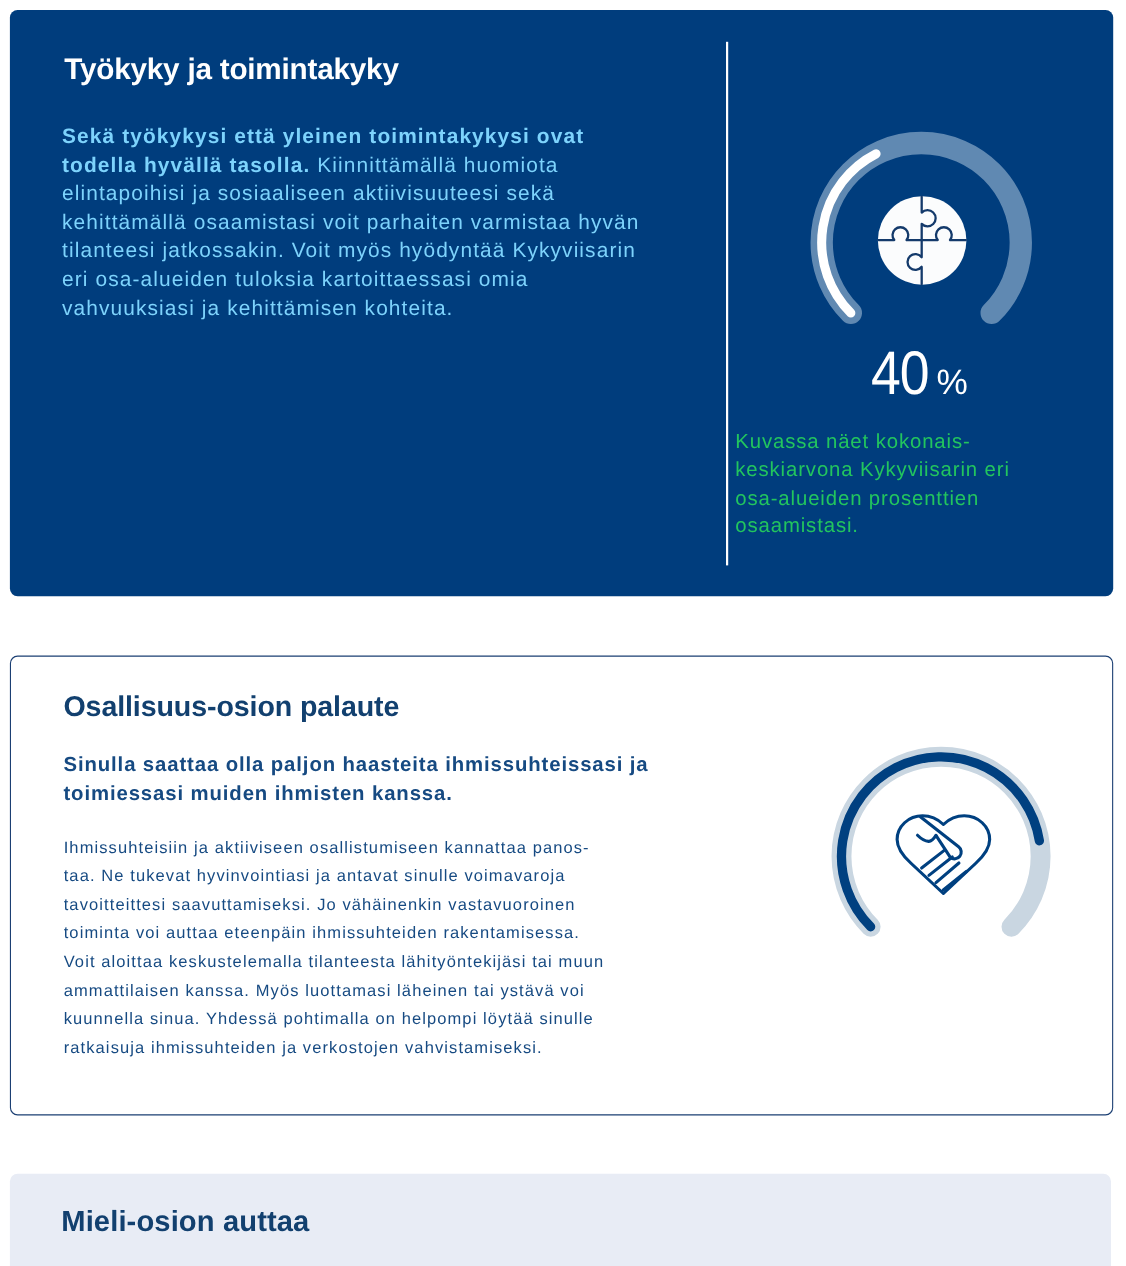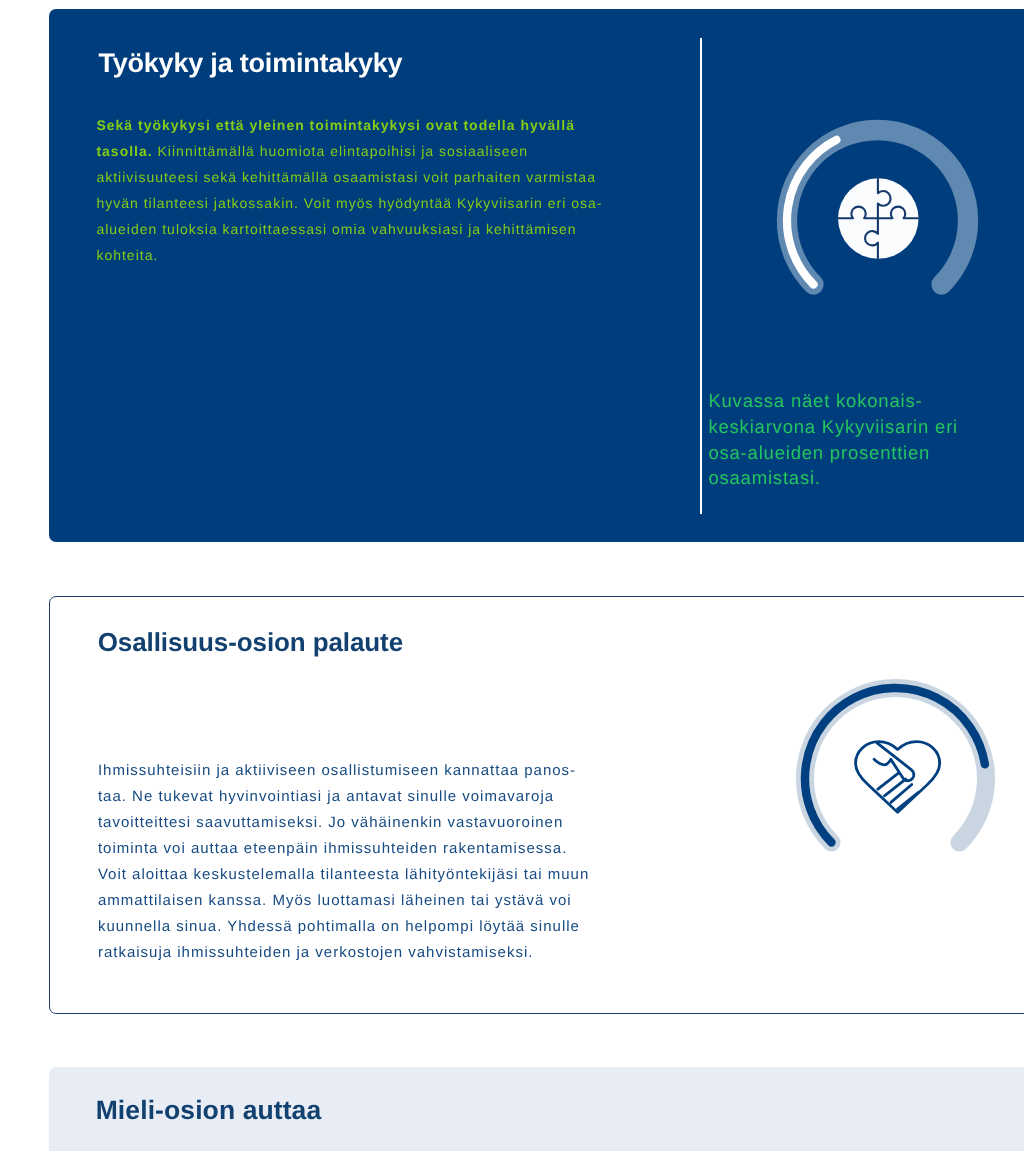--- a/index.html
+++ b/index.html
@@ -1,28 +1,28 @@
 <!DOCTYPE html>
 <html><head>
 <meta charset="utf-8">
 <style>
   html,body{margin:0;padding:0;}
   body{width:1024px;height:1151px;background:#ffffff;
        font-family:"Liberation Sans",sans-serif;overflow:hidden;
        -webkit-font-smoothing:antialiased;-moz-osx-font-smoothing:grayscale;text-rendering:geometricPrecision;}
-  .page{position:relative;width:852px;height:1151px;margin-left:40px;}
+  .page{position:relative;width:852px;height:1151px;}
   .card{position:absolute;box-sizing:border-box;border-radius:7px;}
   p,h2{margin:0;}
 
   
   .card-blue{left:9.4px;top:9.2px;width:1003px;height:533.2px;background:#003d7d;}
   .c1-title{position:absolute;left:49px;top:38.5px;color:#fff;font-size:27px;
             font-weight:700;letter-spacing:-0.2px;line-height:30px;white-space:nowrap;}
-  .c1-body{position:absolute;left:47px;top:102.5px;width:525px;color:#84cc16;
-           font-size:14px;font-weight:400;letter-spacing:1px;line-height:26px;}
+  .c1-body{position:absolute;left:47px;top:102.5px;width:525px;color:#7dd3fc;
+           font-size:19px;font-weight:400;letter-spacing:1px;line-height:26px;}
   .c1-body b{font-weight:700;}
 
   .c1-divider{position:absolute;left:650.3px;top:28.9px;width:2.4px;height:476.3px;background:#fff;}
 
   .c1-rtitle{position:absolute;left:687.5px;top:40.3px;width:300px;color:#fff;font-size:26.5px;
              font-weight:700;letter-spacing:0.1px;line-height:30px;white-space:nowrap;}
   .gauge1{position:absolute;left:717.3px;top:100.5px;width:221px;height:221px;}
   .pct1{position:absolute;left:697.5px;top:297px;width:250px;text-align:center;color:#fff;
         white-space:nowrap;opacity:0.999;}
   .pct1 .num{font-size:56px;font-weight:300;letter-spacing:-1px;display:inline-block;transform:scaleX(0.87);transform-origin:right center;opacity:0.999;}
@@ -69,26 +69,28 @@
         <circle cx="50" cy="50" r="50" fill="#fbfcfd"></circle>
         <g fill="none" stroke="#143a6b" stroke-width="2.6" stroke-linecap="round" stroke-linejoin="round">
           <path d="M 49.5 0.6 L 49.5 18.55 A 9.16 9.16 0 1 1 49.5 31.25 L 49.5 49.6"></path>
           <path d="M 49.5 49.6 L 49.5 69.02 A 8.91 8.91 0 1 0 49.5 79.78 L 49.5 99.4"></path>
           <path d="M 0.6 49.6 L 18.52 49.6 A 8.91 8.91 0 1 1 32.38 49.6 L 49.5 49.6"></path>
           <path d="M 49.5 49.6 L 67.62 49.6 A 8.91 8.91 0 1 1 81.48 49.6 L 99.4 49.6"></path>
         </g>
       </g>
     </svg>
 
+    <div class="pct1"><span class="num">40</span><span class="sign">%</span></div>
 
     <p class="c1-desc"><span>Kuvassa näet kokonais-</span><br><span>keskiarvona Kykyviisarin eri</span><br><span>osa-alueiden prosenttien</span><br><span>osaamistasi.</span></p>
   </section>
 
   <section class="card card-white">
     <h2 class="c2-title">Osallisuus-osion palaute</h2>
+    <p class="c2-lead">Sinulla saattaa olla paljon haasteita ihmissuhteissasi ja toimiessasi muiden ihmisten kanssa.</p>
     <p class="c2-body"><span>Ihmissuhteisiin ja aktiiviseen osallistumiseen kannattaa panos-</span><br><span>taa. Ne tukevat hyvinvointiasi ja antavat sinulle voimavaroja</span><br><span>tavoitteittesi saavuttamiseksi. Jo vähäinenkin vastavuoroinen</span><br><span>toiminta voi auttaa eteenpäin ihmissuhteiden rakentamisessa.</span><br><span>Voit aloittaa keskustelemalla tilanteesta lähityöntekijäsi tai muun</span><br><span>ammattilaisen kanssa. Myös luottamasi läheinen tai ystävä voi</span><br><span>kuunnella sinua. Yhdessä pohtimalla on helpompi löytää sinulle</span><br><span>ratkaisuja ihmissuhteiden ja verkostojen vahvistamiseksi.</span></p>
 
     <svg class="gauge2" viewBox="0 0 220 220">
       <path d="M 46.29 173.71 A 90.1 90.1 0 1 1 173.71 173.71" fill="none" stroke="#c9d6e1" stroke-width="18" stroke-linecap="round"></path>
       <path d="M 46.29 173.71 A 90.1 90.1 0 1 1 198.99 95.91" fill="none" stroke="#004080" stroke-width="8.4" stroke-linecap="round"></path>
       <g transform="translate(69.4,72.5) scale(0.984)">
         <g fill="none" stroke="#004080" stroke-width="2.85" stroke-linecap="round" stroke-linejoin="round">
           <g transform="translate(-7.66,-11.12) scale(4.256,3.973)">
             <path stroke-width="0.67" d="M19 14c1.49-1.46 3-3.21 3-5.5A5.5 5.5 0 0 0 16.5 3c-1.76 0-3 .5-4.5 2-1.5-1.5-2.74-2-4.5-2A5.5 5.5 0 0 0 2 8.5c0 2.3 1.5 4.05 3 5.5l7 7Z"></path>
           </g>

